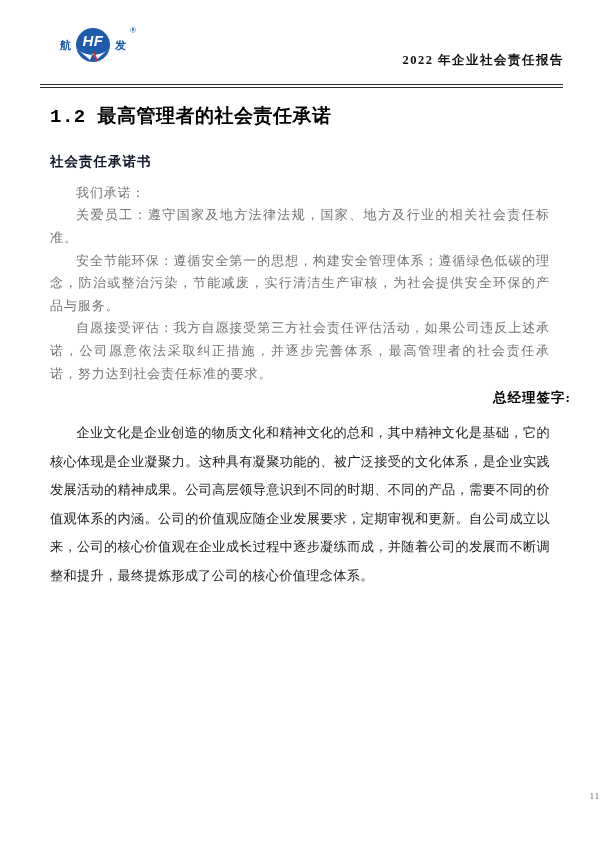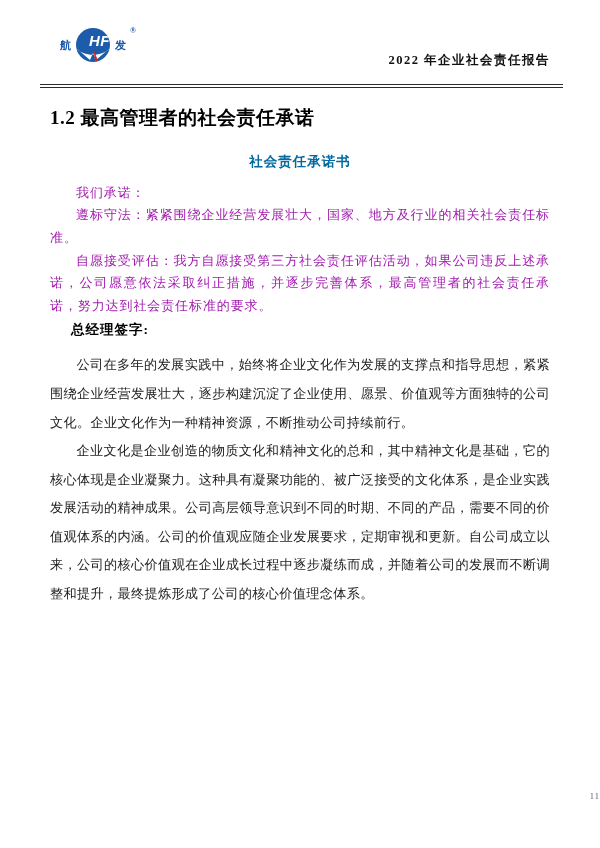--- a/index.html
+++ b/index.html
@@ -7,47 +7,47 @@
     width:600px;height:848px;background:#ffffff;position:relative;overflow:hidden;
     font-family:"Liberation Serif","DejaVu Serif",serif;color:#1c1c1c;
   }
   .page{position:relative;width:600px;height:848px;background:#fff;}
 
   
   .header{position:relative;height:92px;}
   .logo{position:absolute;left:60px;top:28px;display:flex;align-items:center;gap:5px;}
   .logo-char{font-size:11px;font-weight:bold;line-height:1;}
   .logo-circle{position:relative;width:34px;height:34px;border-radius:50%;overflow:hidden;
-    display:flex;justify-content:flex-end;}
+    display:flex;justify-content:center;}
   .logo-hf{position:relative;z-index:2;color:#fff;font-weight:bold;font-style:italic;
     font-size:15px;line-height:1;margin-top:5px;letter-spacing:0.5px;
     font-family:"Liberation Sans","DejaVu Sans",sans-serif;}
   .logo-wing{position:absolute;left:0;bottom:0;width:34px;height:15px;z-index:1;}
   .logo-reg{font-size:8px;font-weight:bold;align-self:flex-start;margin-top:-2px;margin-left:-1px;}
-  .report-title{position:absolute;right:50px;top:52px;font-size:12.5px;font-weight:bold;
+  .report-title{position:absolute;right:36px;top:52px;font-size:12.5px;font-weight:bold;
     letter-spacing:1.5px;color:#111;}
   .header-rule{position:absolute;left:40px;right:37px;top:84px;height:2.4px;
     border-top:1.7px solid #2c2c2c;border-bottom:1.2px solid #2c2c2c;}
 
   
   .content{margin:0 50px;}
   .section-heading{font-size:19px;font-weight:bold;color:#000;letter-spacing:0.5px;
-    margin:0;line-height:1.25;}
+    margin:0;line-height:1.25;font-family:Liberation Mono, monospace;}
   .heading-1-2{margin-top:14px;}
   .heading-1-3{margin-top:27px;}
 
-  .letter-title{margin-top:23px;text-align:center;font-weight:bold;font-size:13.5px;
-    letter-spacing:1px;color:#0369a1;}
+  .letter-title{margin-top:23px;text-align:left;font-weight:bold;font-size:13.5px;
+    letter-spacing:1px;color:#0f172a;}
 
   .letter-body{margin-top:11px;}
   .letter-body p{
     margin:0;text-indent:2em;text-align:justify;text-justify:inter-ideograph;
-    font-size:13px;line-height:22.6px;letter-spacing:0.9px;color:#a21caf;font-family:Liberation Serif, serif;
+    font-size:13px;line-height:22.6px;letter-spacing:0.9px;color:#737373;font-family:Liberation Serif, serif;
   }
-  .signature{margin-top:1px;text-align:left;font-weight:bold;font-size:13.5px;
+  .signature{margin-top:1px;text-align:right;font-weight:bold;font-size:13.5px;
     line-height:23px;letter-spacing:1px;color:#000;transform:translateX(21px);}
 
   .values-body{margin-top:10px;}
   .values-body p{
     margin:0;text-indent:2em;text-align:justify;text-justify:inter-ideograph;
     font-size:13.2px;line-height:28.6px;letter-spacing:0.3px;color:#1c1c1c;
   }
 
   
   .page-number{position:absolute;left:16px;right:0;bottom:47px;text-align:right;
@@ -76,29 +76,29 @@
   </div>
 
   <div class="content">
 
     <h2 class="section-heading heading-1-2">1.2 最高管理者的社会责任承诺</h2>
 
     <div class="letter-title">社会责任承诺书</div>
 
     <div class="letter-body">
       <p>我们承诺：</p>
-      <p>遵标守法：紧紧围绕企业经营发展壮大，国家、地方及行业的相关社会责任标准。</p>
+      <p>关爱员工：遵守国家及地方法律法规，国家、地方及行业的相关社会责任标准。</p>
+      <p>安全节能环保：遵循安全第一的思想，构建安全管理体系；遵循绿色低碳的理念，防治或整治污染，节能减废，实行清洁生产审核，为社会提供安全环保的产品与服务。</p>
       <p>自愿接受评估：我方自愿接受第三方社会责任评估活动，如果公司违反上述承诺，公司愿意依法采取纠正措施，并逐步完善体系，最高管理者的社会责任承诺，努力达到社会责任标准的要求。</p>
     </div>
 
     <div class="signature">总经理签字:</div>
 
 
     <div class="values-body">
-      <p>公司在多年的发展实践中，始终将企业文化作为发展的支撑点和指导思想，紧紧围绕企业经营发展壮大，逐步构建沉淀了企业使用、愿景、价值观等方面独特的公司文化。企业文化作为一种精神资源，不断推动公司持续前行。</p>
       <p>企业文化是企业创造的物质文化和精神文化的总和，其中精神文化是基础，它的核心体现是企业凝聚力。这种具有凝聚功能的、被广泛接受的文化体系，是企业实践发展活动的精神成果。公司高层领导意识到不同的时期、不同的产品，需要不同的价值观体系的内涵。公司的价值观应随企业发展要求，定期审视和更新。自公司成立以来，公司的核心价值观在企业成长过程中逐步凝练而成，并随着公司的发展而不断调整和提升，最终提炼形成了公司的核心价值理念体系。</p>
     </div>
 
   </div>
 
   <div class="page-number">11</div>
 
 </div>
 
 </body></html>

